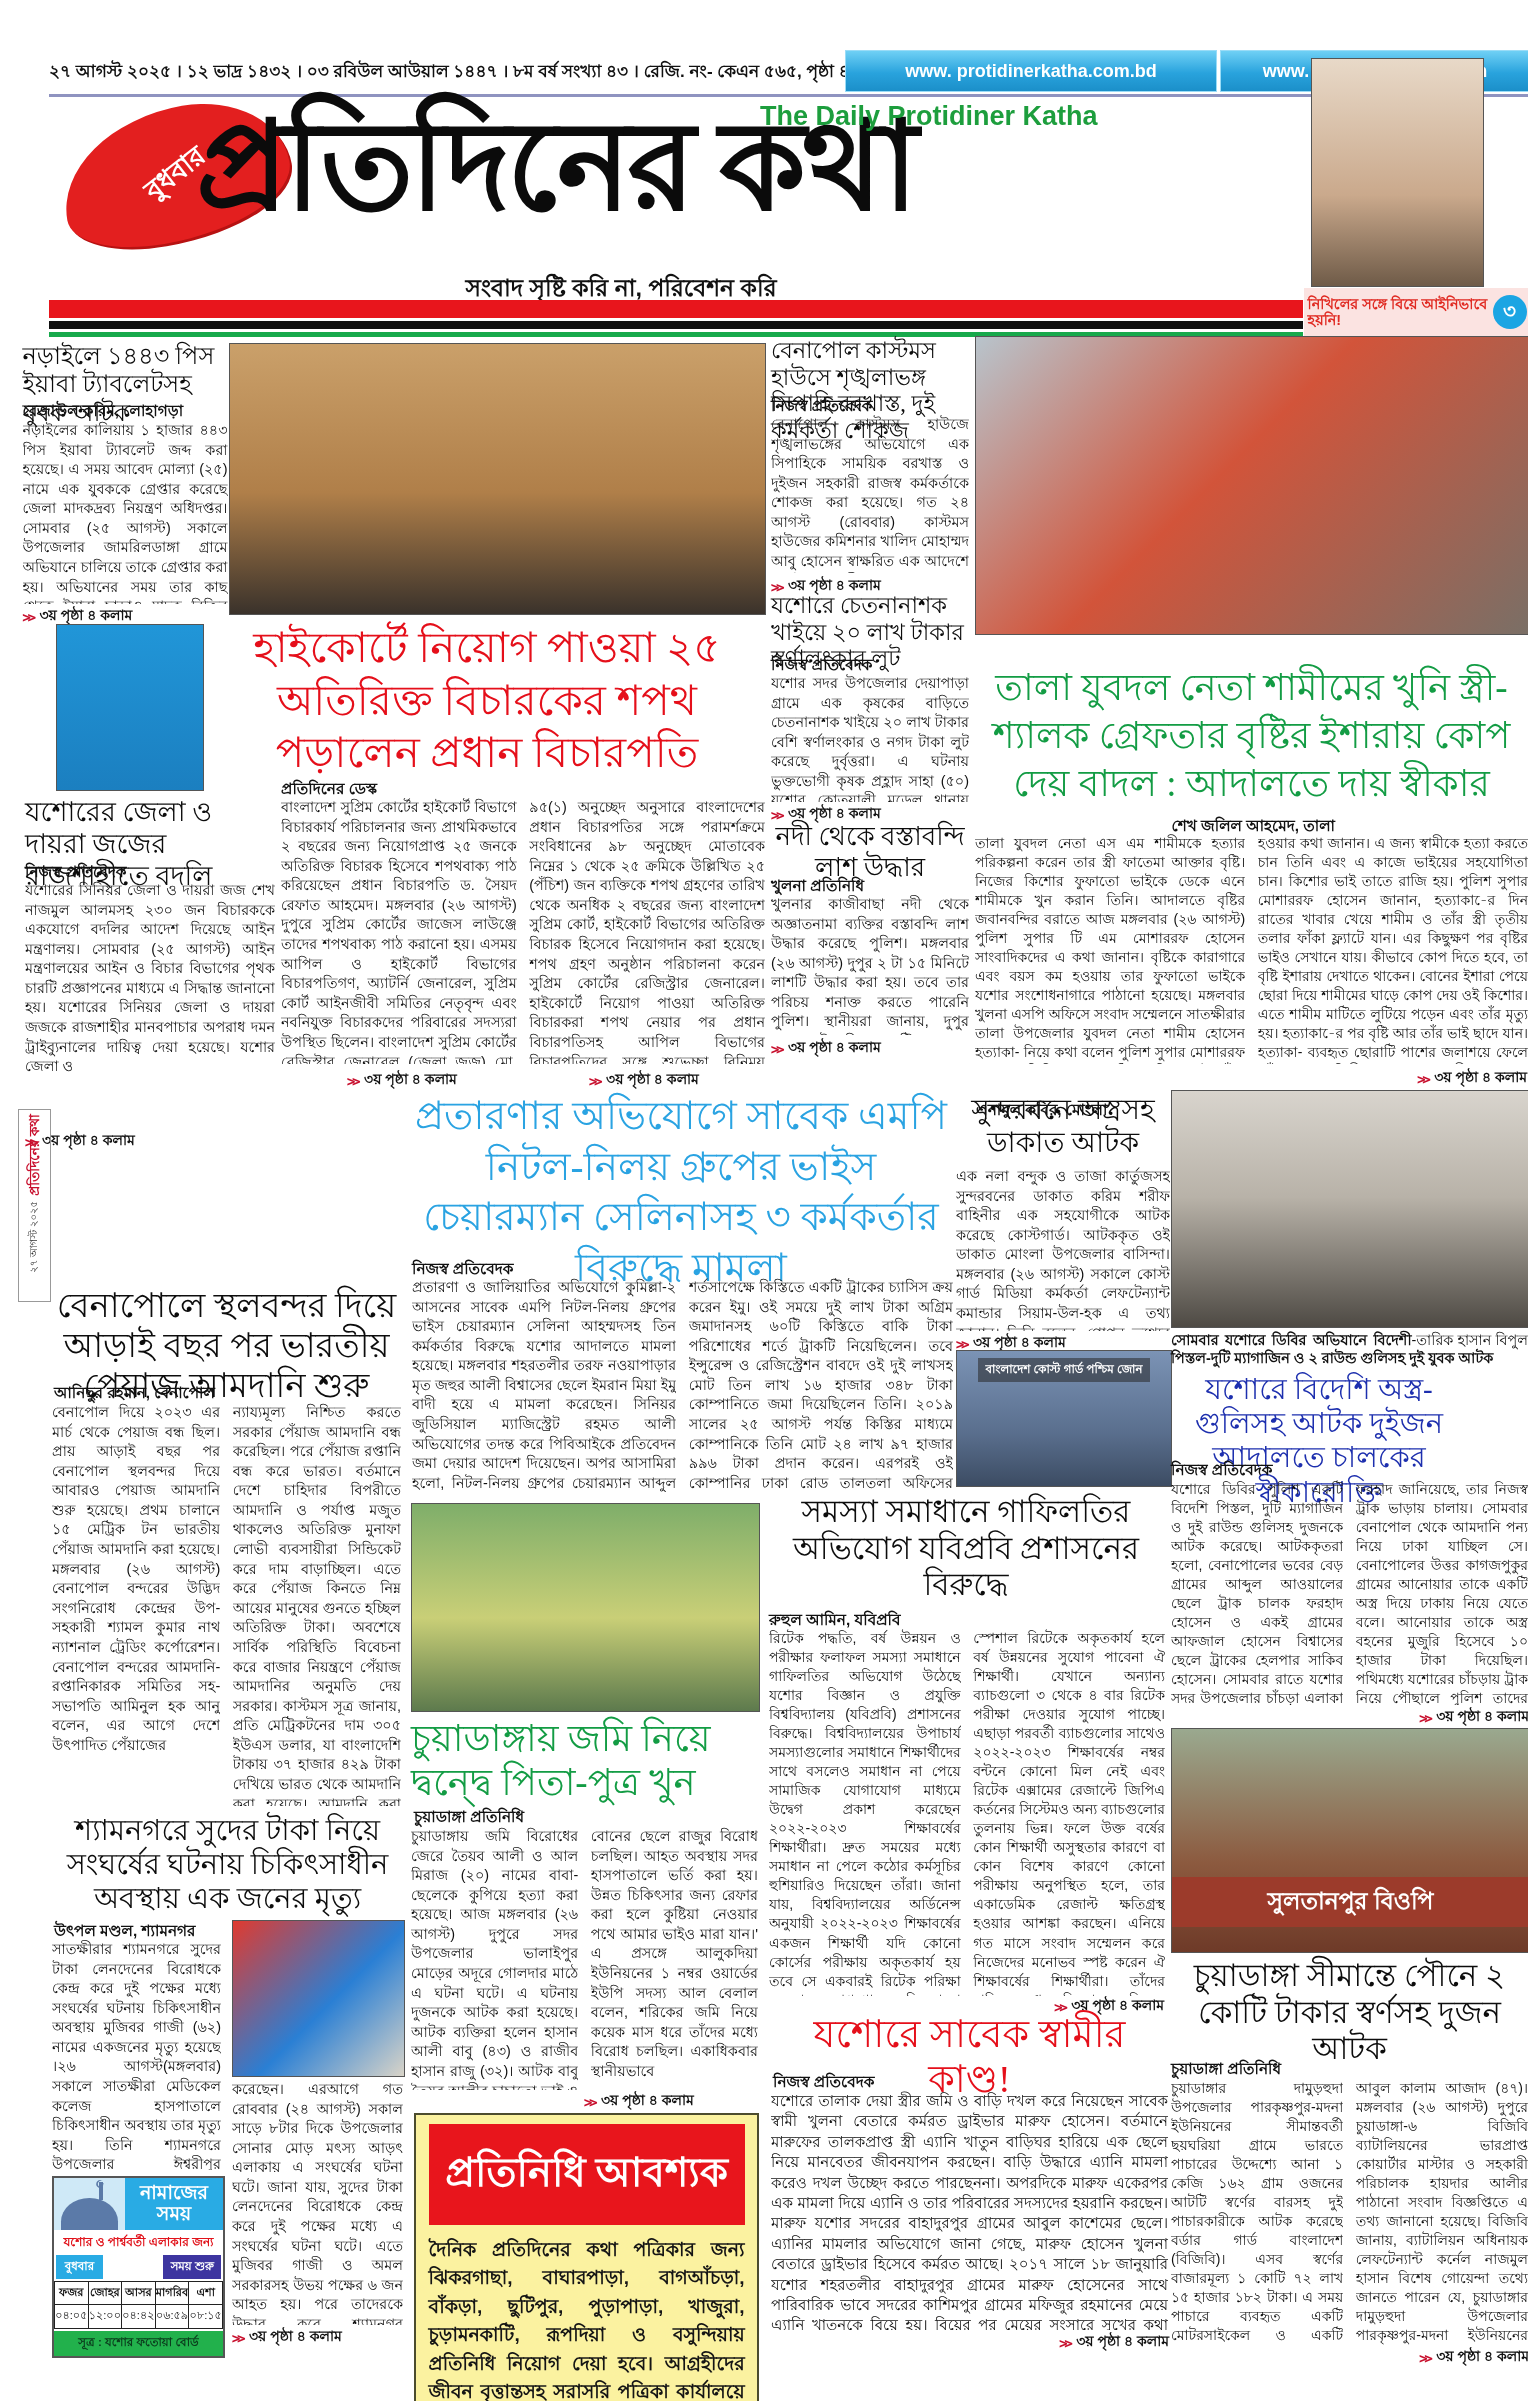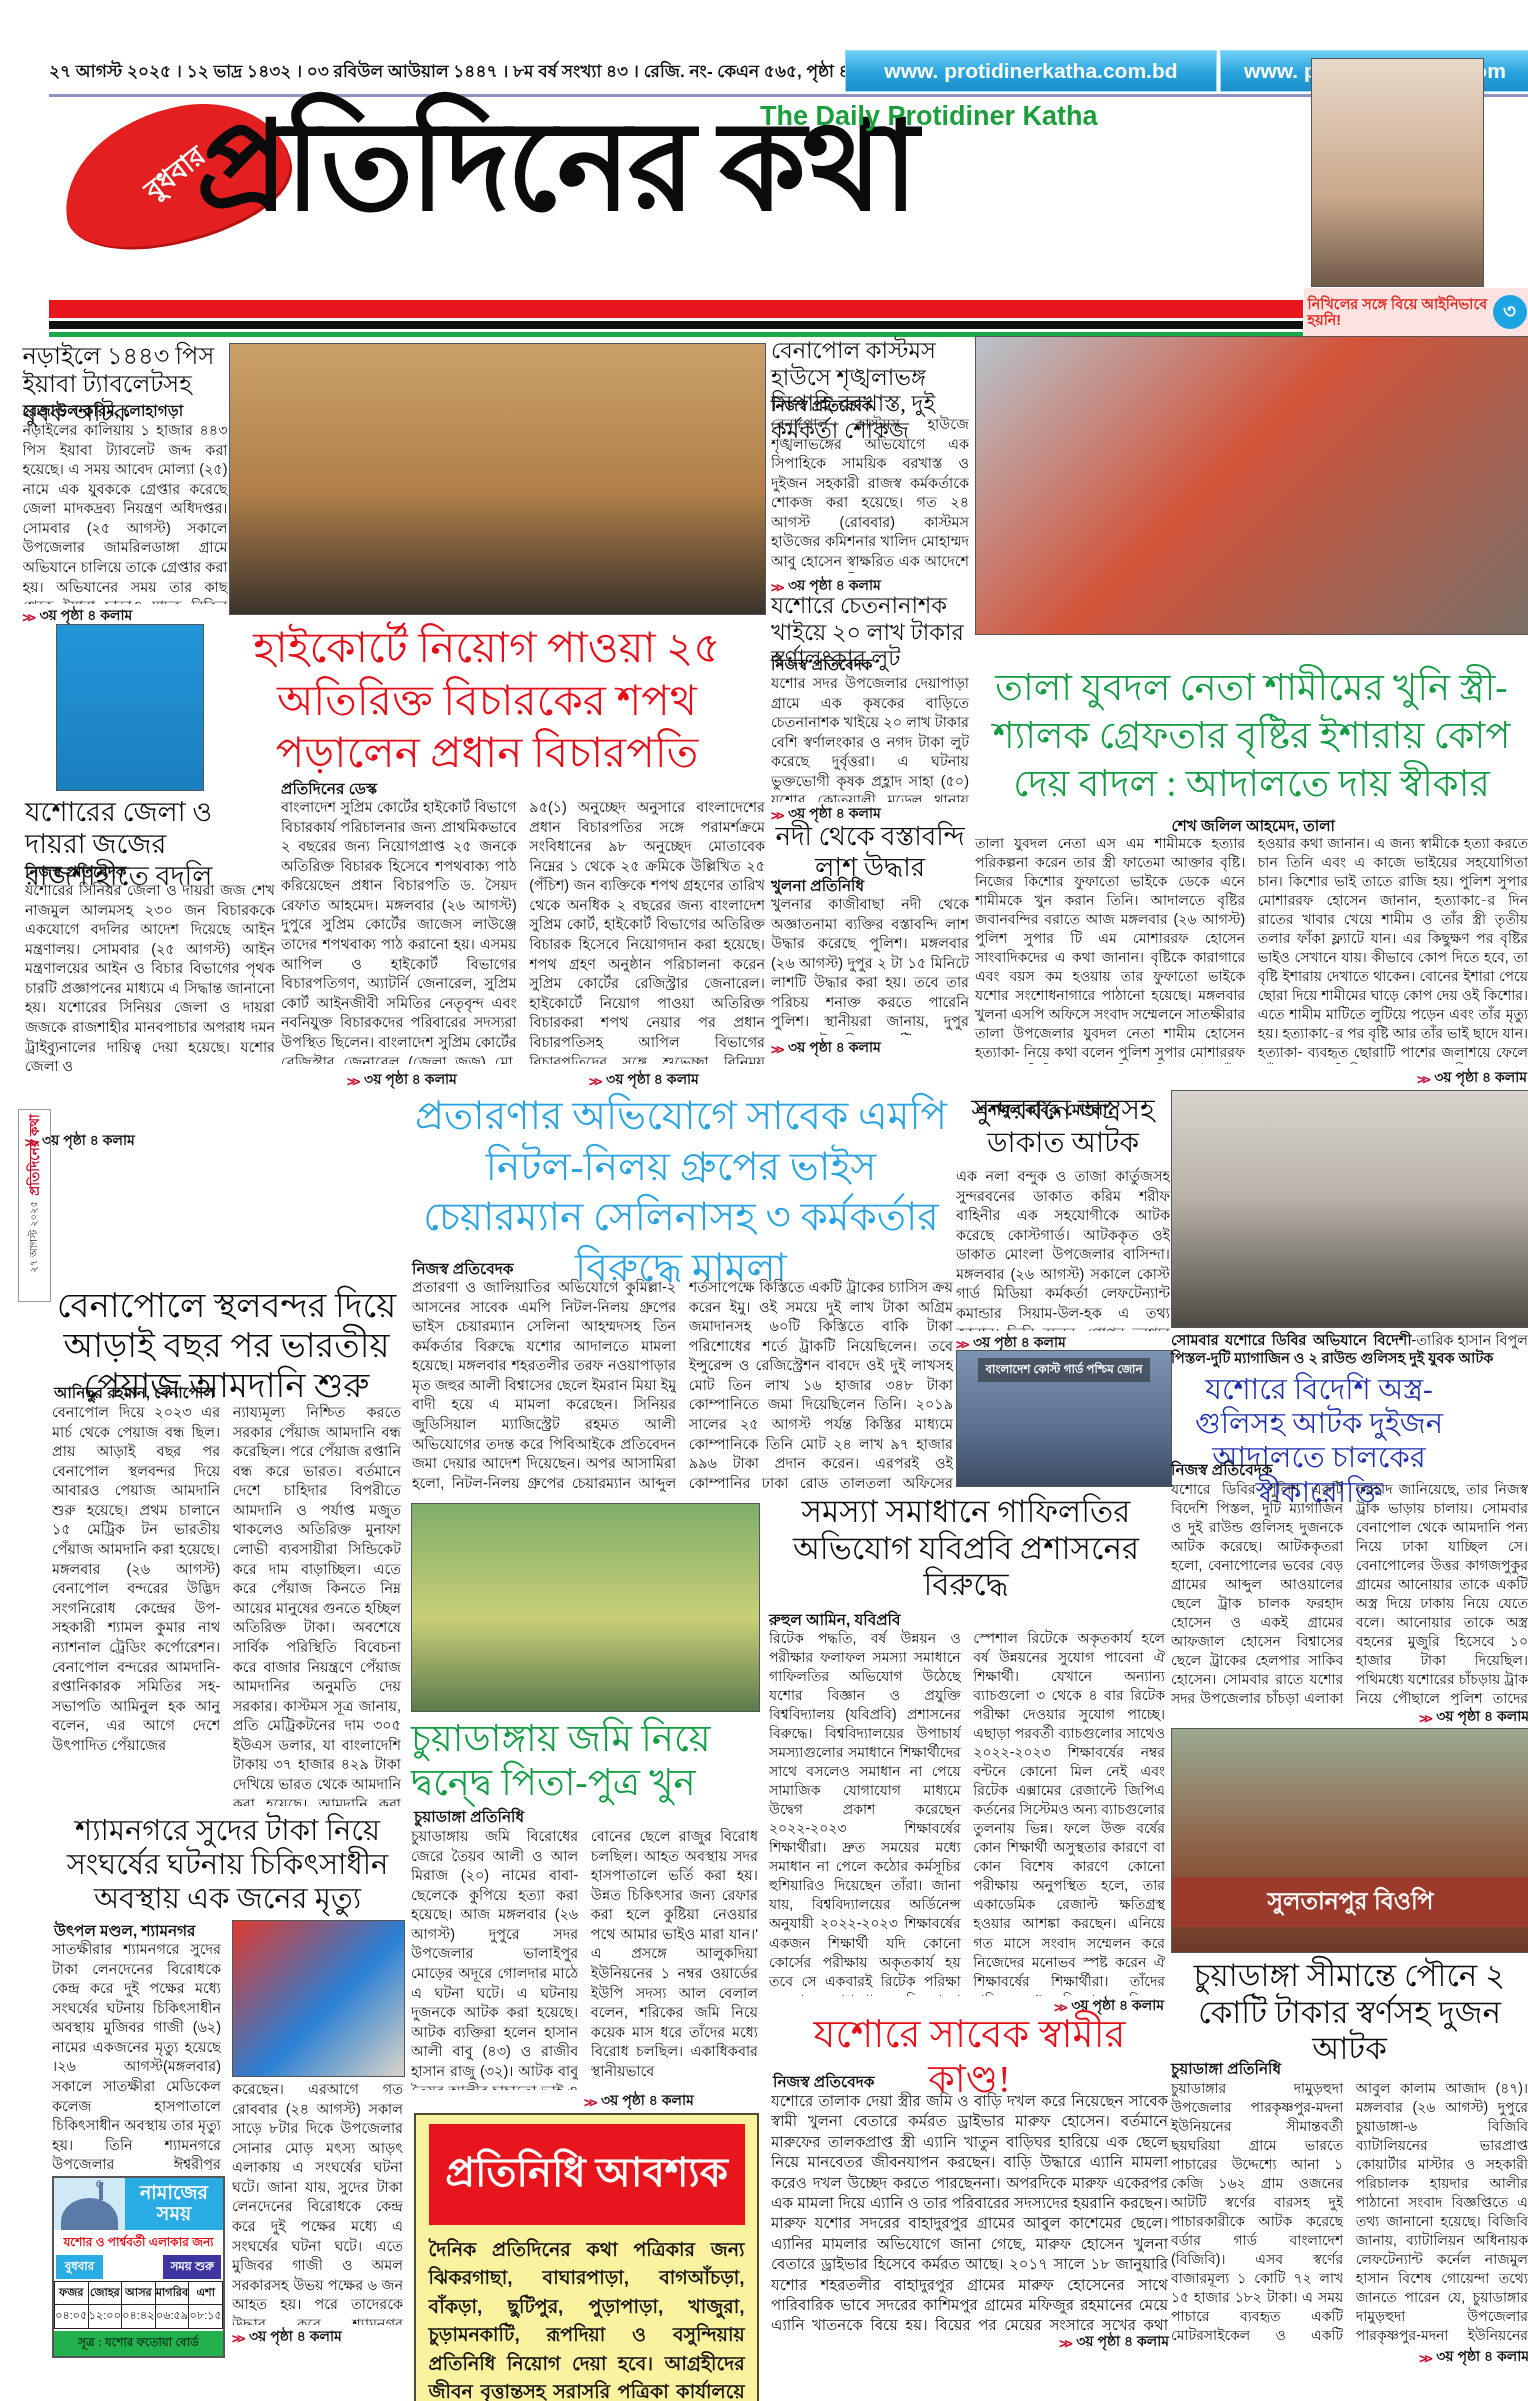--- a/index.html
+++ b/index.html
@@ -2,21 +2,21 @@
 <html lang="bn" style="font-size:14.4px"><head>
 <meta charset="utf-8">
 <style>
   html,body{margin:0;padding:0;background:#e8e8e8;}
   #page{position:relative;width:1528px;height:2401px;background:#ffffff;overflow:hidden;
         font-family:"Liberation Sans",sans-serif;color:#111;}
   .abs{position:absolute;}
   
   .dateline{font-size:17px;font-weight:bold;color:#111;white-space:nowrap;}
   .sitebox{background:linear-gradient(180deg,#6fd0f5 0%,#29a3dd 55%,#1b8fc9 100%);
-           color:#fff;font-weight:bold;font-size:21px;display:flex;align-items:center;justify-content:center;
+           color:#fff;font-weight:bold;font-size:18px;display:flex;align-items:center;justify-content:center;
            border:0.9px solid #9adcf7;}
   .toprule{background:#8f93c0;height:2.7px;}
   .mast-title{font-size:124px;font-weight:bold;color:#0b0b0b;line-height:1;letter-spacing:-3.6px;
               font-family:"Liberation Serif",serif;white-space:nowrap;}
   .eng-title{color:#1d9e3d;font-size:27px;font-weight:bold;white-space:nowrap;}
   .tagline{font-size:23.4px;font-weight:bold;text-align:center;}
   .brush{background:#e31f1f;border-radius:58% 42% 60% 40%/70% 55% 45% 30%;transform:rotate(-10deg);
          display:flex;align-items:center;justify-content:center;box-shadow:1.8px 2.7px 0 #b71212;}
   .brush span{display:block;transform:rotate(-28deg);color:#fff;font-size:27px;font-weight:bold;}
   .bar{left:49px;width:1254px;}
@@ -98,20 +98,21 @@
   <div class="abs dateline" style="left:49px;top:58px;width:773px;">২৭ আগস্ট ২০২৫ । ১২ ভাদ্র ১৪৩২ । ০৩ রবিউল আউয়াল ১৪৪৭ । ৮ম বর্ষ সংখ্যা ৪৩ । রেজি. নং- কেএন ৫৬৫, পৃষ্ঠা ৪ মূল্য ৪ টাকা</div>
   <div class="abs sitebox" style="left:845px;top:50px;width:370px;height:40px;">www. protidinerkatha.com.bd</div>
   <div class="abs sitebox" style="left:1220px;top:50px;width:308px;height:40px;">www. protidinerkatha.com</div>
   <div class="abs toprule" style="left:49px;top:94px;width:1479px;"></div>
 
   <div class="abs brush" style="left:61px;top:108px;width:229px;height:133px;">
     <span>বুধবার</span>
   </div>
   <div class="abs mast-title" style="left:196px;top:106px;">প্রতিদিনের কথা</div>
   <div class="abs eng-title" style="left:760px;top:101px;">The Daily Protidiner Katha</div>
+  <div class="abs tagline" style="left:423px;top:270px;width:396px;">সংবাদ সৃষ্টি করি না, পরিবেশন করি</div>
 
   <div class="abs ph woman" style="left:1311px;top:58px;width:171px;height:227px;"></div>
   <div class="abs teaser" style="left:1304px;top:288px;width:219px;height:45px;">
     <span class="t">নিখিলের সঙ্গে বিয়ে আইনিভাবে হয়নি!</span>
     <span class="pg">৩</span>
   </div>
 
   <div class="abs bar red" style="top:300px;"></div>
   <div class="abs bar black" style="top:321px;"></div>
   <div class="abs bar green" style="top:332px;"></div>

